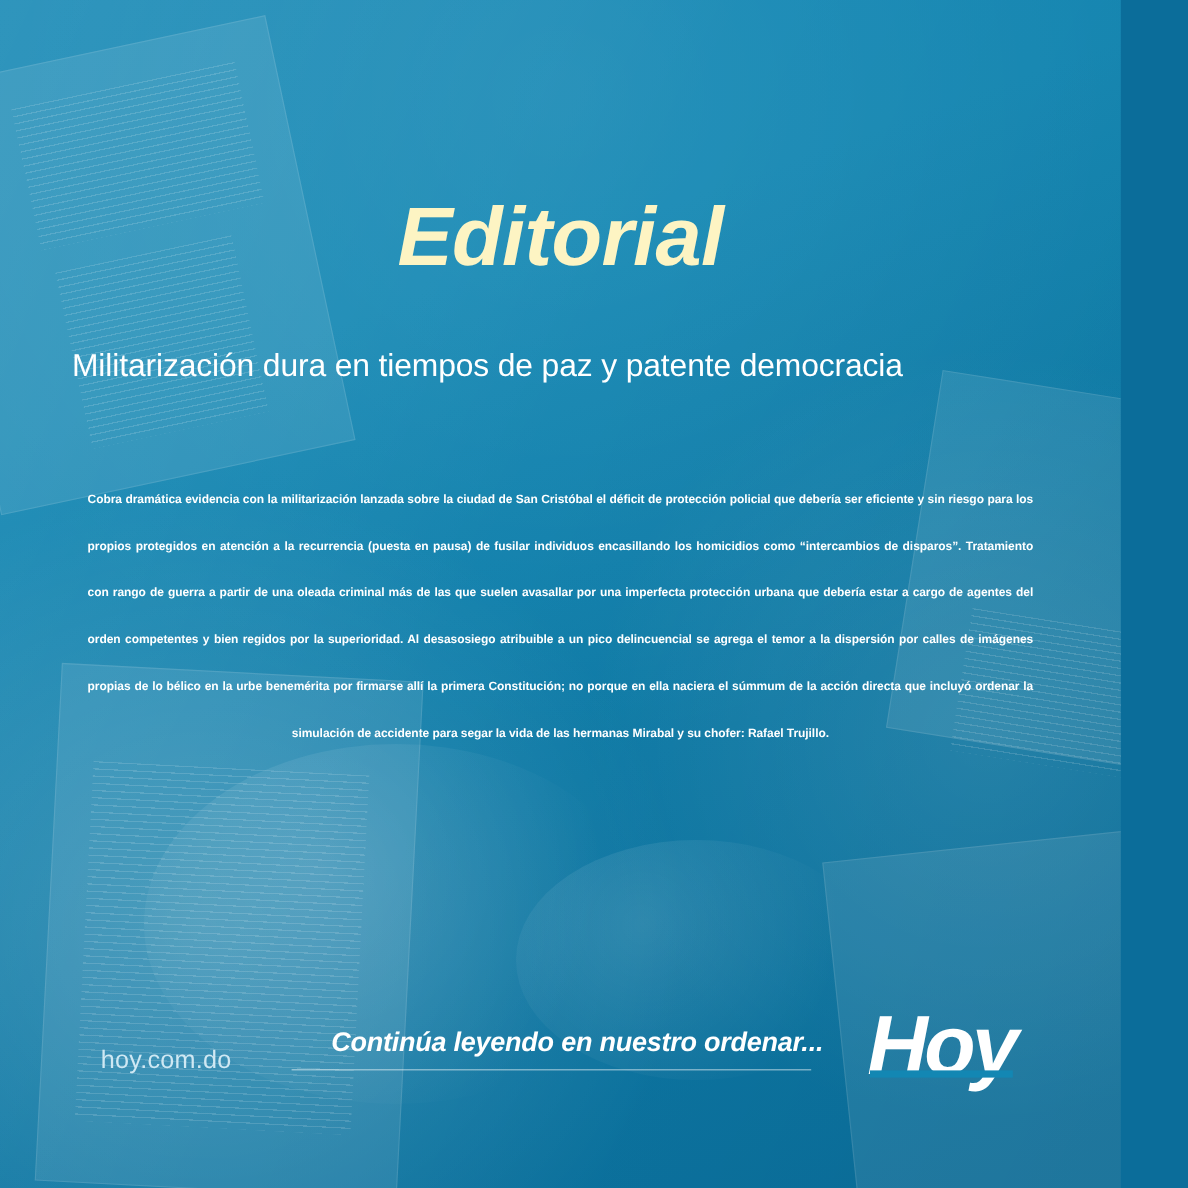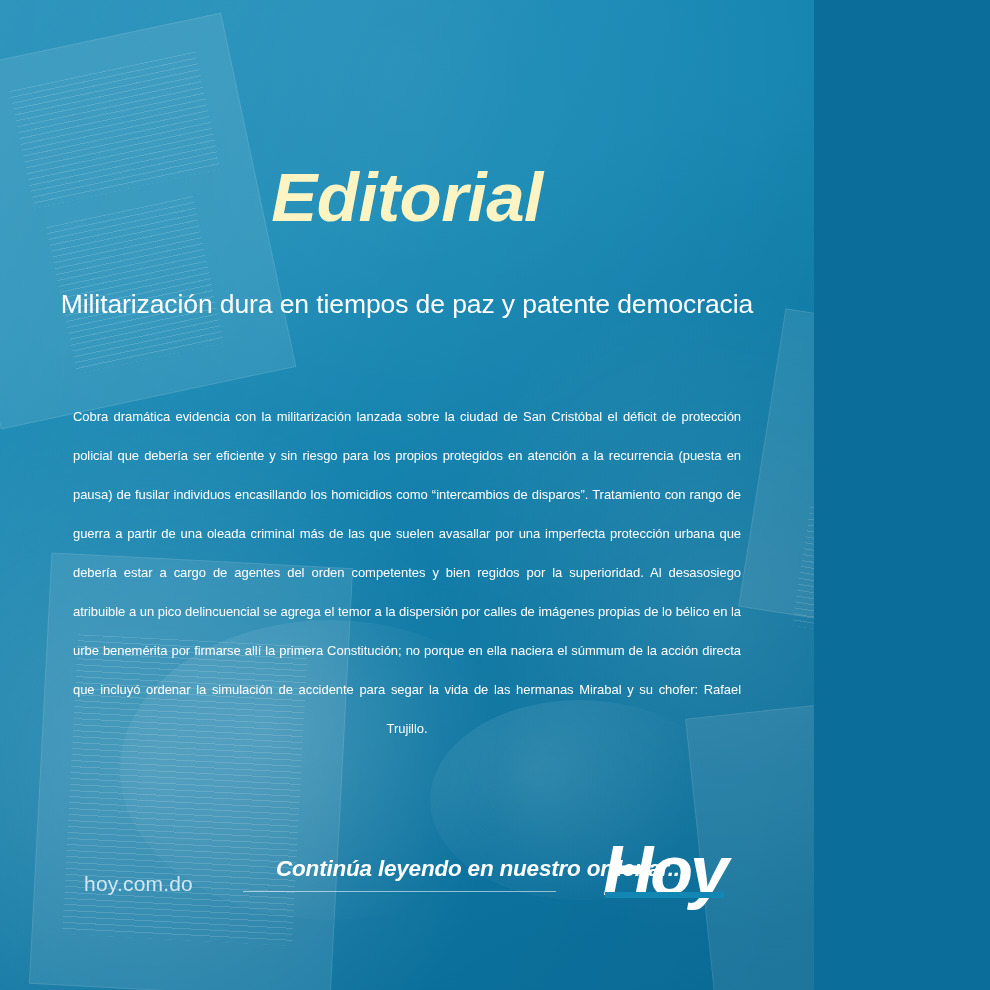--- a/index.html
+++ b/index.html
@@ -5,21 +5,21 @@
   html, body {
     margin: 0;
     padding: 0;
     background: #0b6d9a;
   }
   body {
     font-family: "Liberation Sans", sans-serif;
   }
   #card {
     position: relative;
-    width: 814px;
+    width: 934px;
     height: 990px;
     overflow: hidden;
     background:
       radial-gradient(ellipse 70% 60% at 18% 78%, rgba(255,255,255,0.16), rgba(255,255,255,0) 62%),
       radial-gradient(ellipse 60% 55% at 88% 62%, rgba(255,255,255,0.10), rgba(255,255,255,0) 60%),
       radial-gradient(ellipse 90% 80% at 50% 8%, rgba(255,255,255,0.08), rgba(255,255,255,0) 70%),
       linear-gradient(160deg, #1487b4 0%, #1387b3 28%, #0e7aa6 62%, #0a6f9c 100%);
   }
   
   .bg-layer {
@@ -67,36 +67,37 @@
     font-weight: bold;
     font-style: italic;
     letter-spacing: -0.5px;
     color: #fdf4c3;
   }
   .subtitle {
     position: absolute;
     left: 60px;
     right: 60px;
     top: 289px;
-    text-align: center;
+    text-align: left;
     font-size: 26.5px;
     color: #ffffff;
     letter-spacing: -0.1px;
   }
   .body-copy {
     position: absolute;
     left: 73px;
     right: 73px;
     top: 397px;
     text-align: justify;
     text-align-last: center;
-    font-size: 13px;
+    font-size: 10px;
     line-height: 39px;
     color: #ffffff;
     letter-spacing: -0.05px;
+    font-weight: bold;
   }
   .footer {
     position: absolute;
     left: 0;
     right: 0;
     bottom: 78px;
     height: 86px;
     text-align: right;
   }
   .domain {

